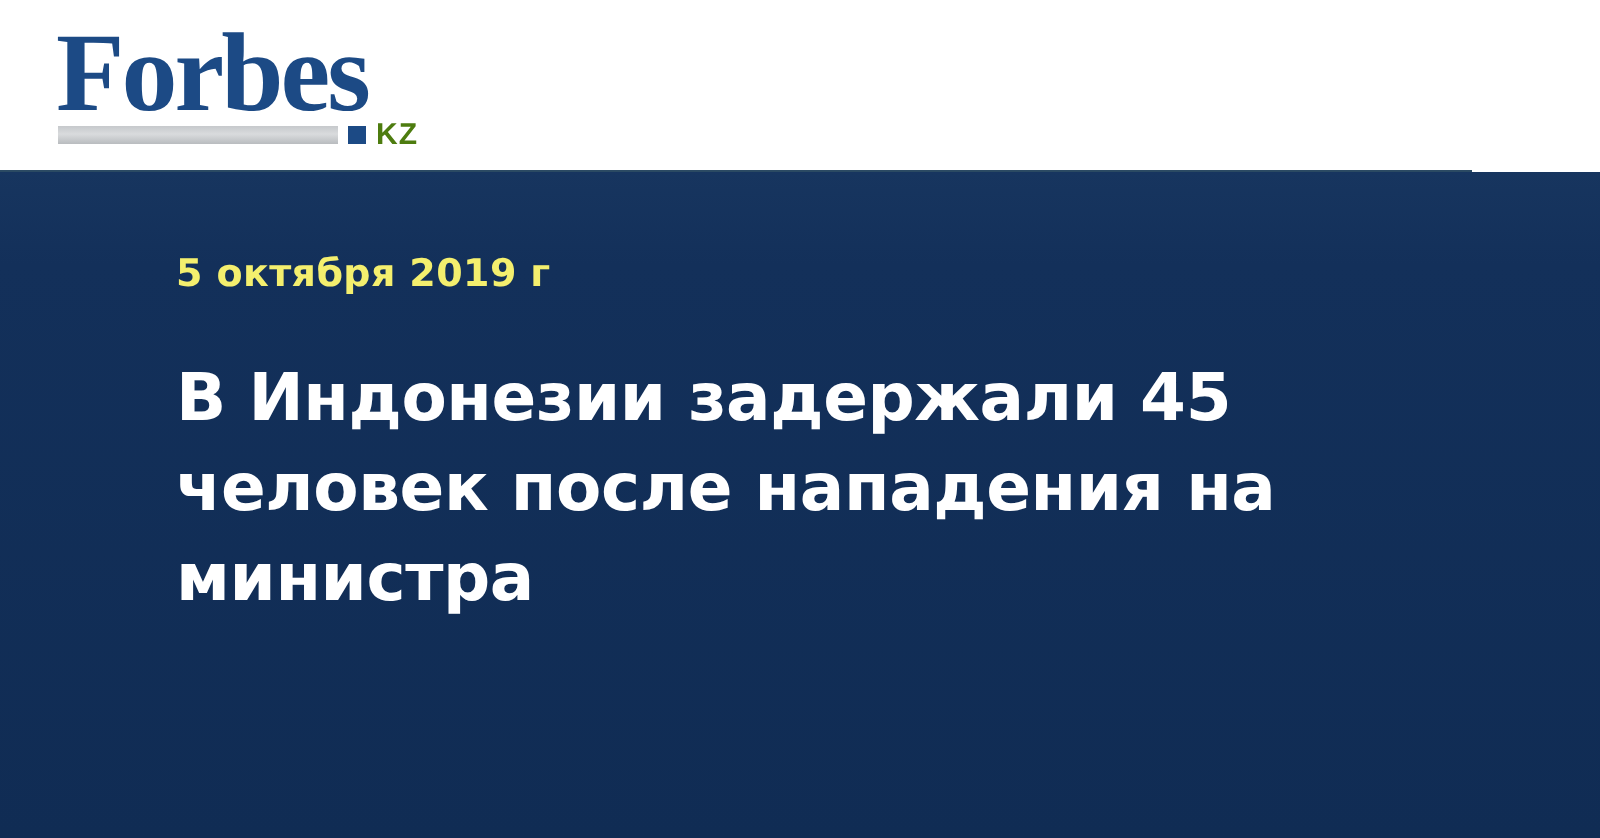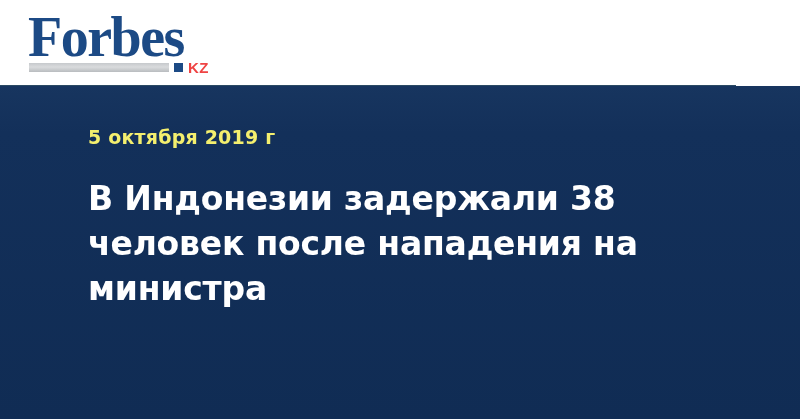--- a/index.html
+++ b/index.html
@@ -75,21 +75,21 @@
 
   .logo-kz {
     position: absolute;
     left: 160px;
     top: 52px;
     font-family: "Liberation Sans", sans-serif;
     font-weight: bold;
     font-size: 15px;
     line-height: 15px;
     letter-spacing: 0.5px;
-    color: #ef4444;
+    color: #4d7c0f;
   }
 
   
   .hero {
     position: absolute;
     left: 0;
     top: 86px;
     width: 800px;
     height: 333px;
     background: #13305a;
@@ -140,17 +140,17 @@
       <span class="logo-word">Forbes</span>
       <span class="logo-rule"></span>
       <span class="logo-square"></span>
       <span class="logo-kz">KZ</span>
     </a>
   </header>
 
   <section class="hero">
     <div class="hero-inner">
       <div class="article-date">5 октября 2019 г</div>
-      <h1 class="article-title">В Индонезии задержали 38 человек после нападения на министра</h1>
+      <h1 class="article-title">В Индонезии задержали 45 человек после нападения на министра</h1>
     </div>
   </section>
 
 </div>
 
 </body></html>

